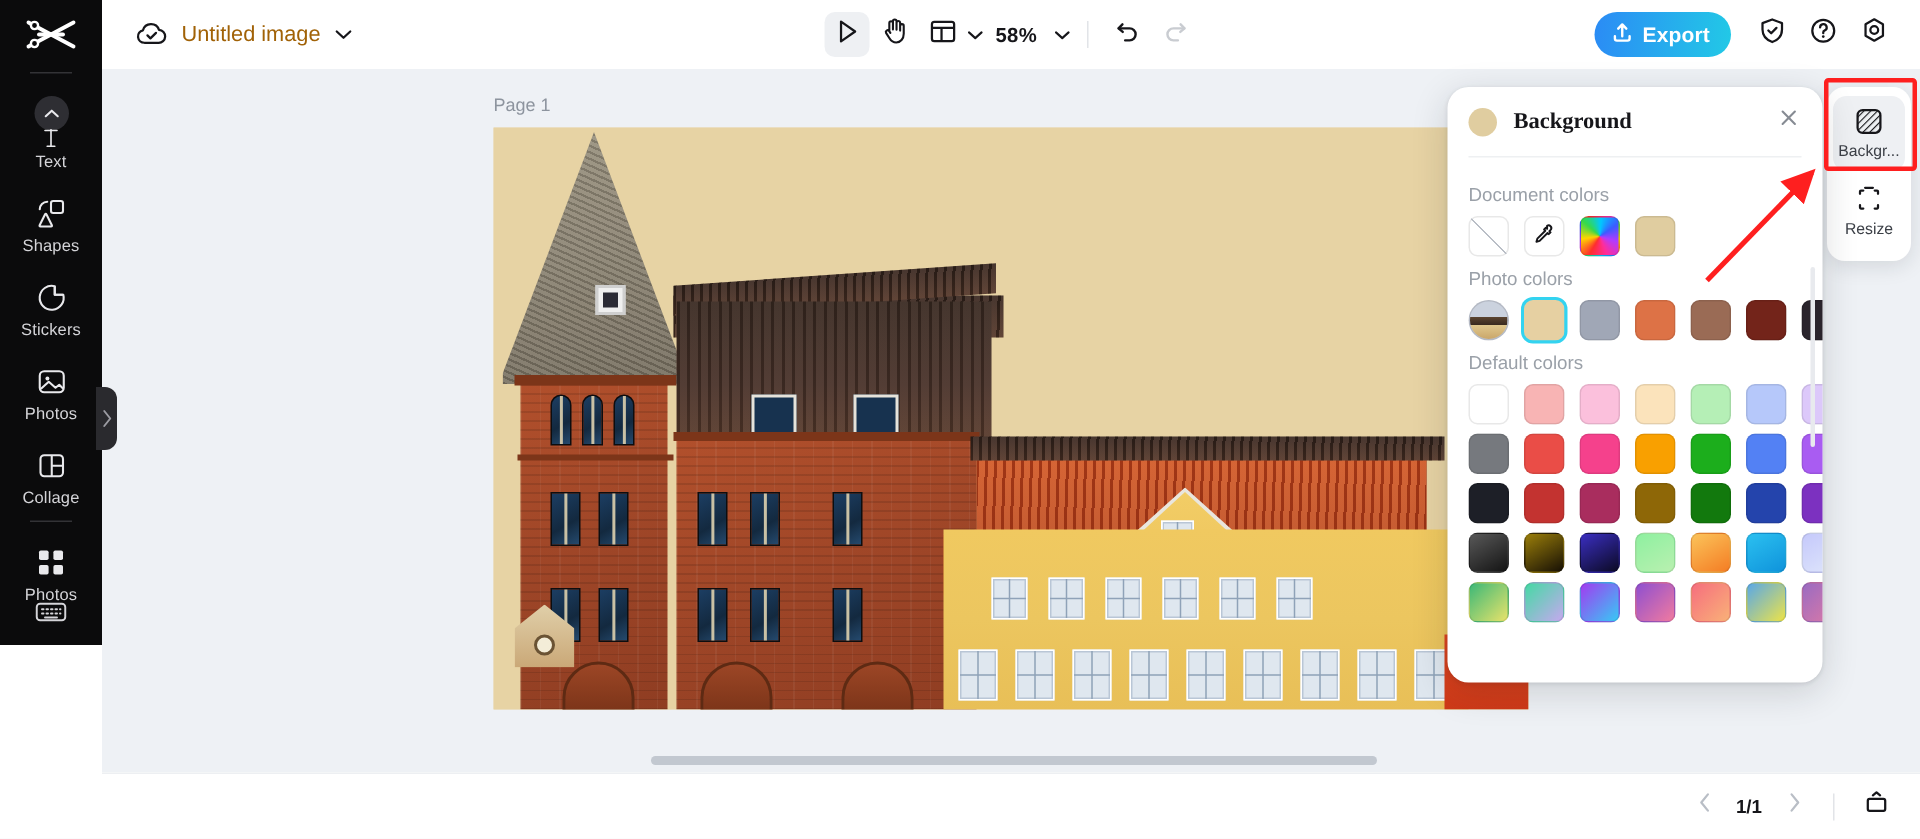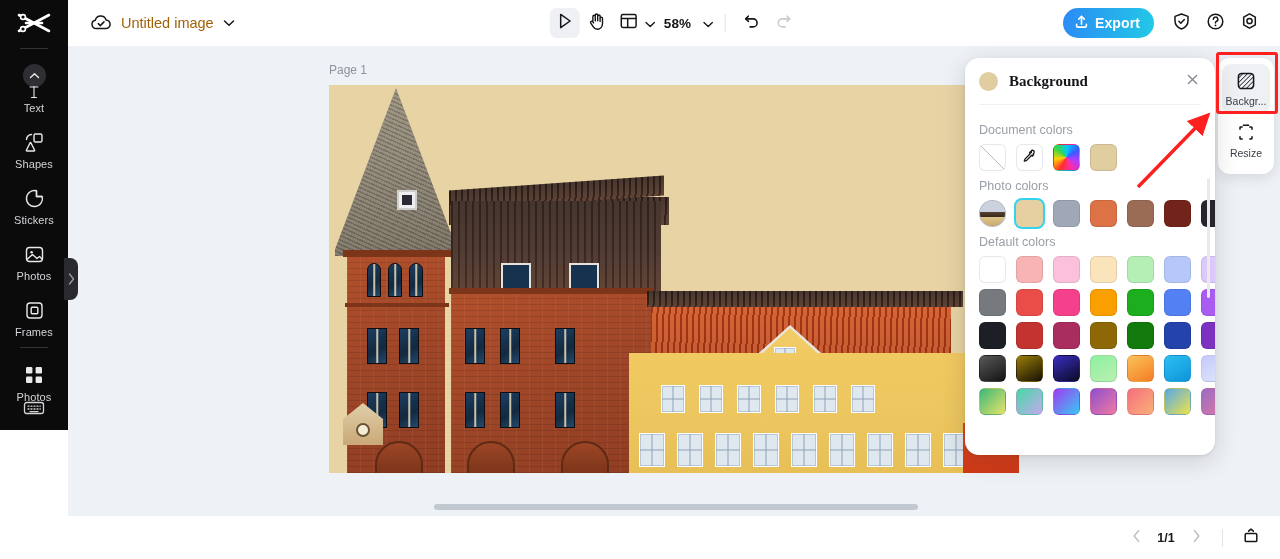--- a/index.html
+++ b/index.html
@@ -299,30 +299,30 @@
       <span class="sb-ico">
         <svg width="21" height="21" viewBox="0 0 21 21" fill="none" stroke="#e9e9ec" stroke-width="1.4">
           <rect x="2.5" y="3.5" width="16" height="14" rx="3"></rect>
           <circle cx="7.6" cy="8.3" r="1.3" fill="#e9e9ec" stroke="none"></circle>
           <path d="M3.5 15 L8.5 10.5 L13 14.5 L15.5 12.5 L18 15" stroke-linecap="round" stroke-linejoin="round"></path>
         </svg>
       </span>
       <span class="sb-label">Photos</span>
     </div>
 
+
     <div class="sb-item">
       <span class="sb-ico">
         <svg width="21" height="21" viewBox="0 0 21 21" fill="none" stroke="#e9e9ec" stroke-width="1.4">
-          <rect x="3" y="3" width="15" height="15" rx="3"></rect>
-          <rect x="7.2" y="7.2" width="6.6" height="6.6" rx="1"></rect>
-        </svg>
-      </span>
-      <span class="sb-label">Frames</span>
-    </div>
-
+          <rect x="3" y="3.5" width="15" height="14" rx="2.5"></rect>
+          <path d="M10.5 3.5 V17.5 M10.5 10.5 H18"></path>
+        </svg>
+      </span>
+      <span class="sb-label">Collage</span>
+    </div>
 
     <div class="sb-sep"></div>
 
     <div class="sb-item">
       <span class="sb-ico">
         <svg width="20" height="20" viewBox="0 0 20 20" fill="#e9e9ec">
           <rect x="2" y="2" width="6.4" height="6.4" rx="1.2"></rect>
           <rect x="11.6" y="2" width="6.4" height="6.4" rx="1.2"></rect>
           <rect x="2" y="11.6" width="6.4" height="6.4" rx="1.2"></rect>
           <rect x="11.6" y="11.6" width="6.4" height="6.4" rx="1.2"></rect>

